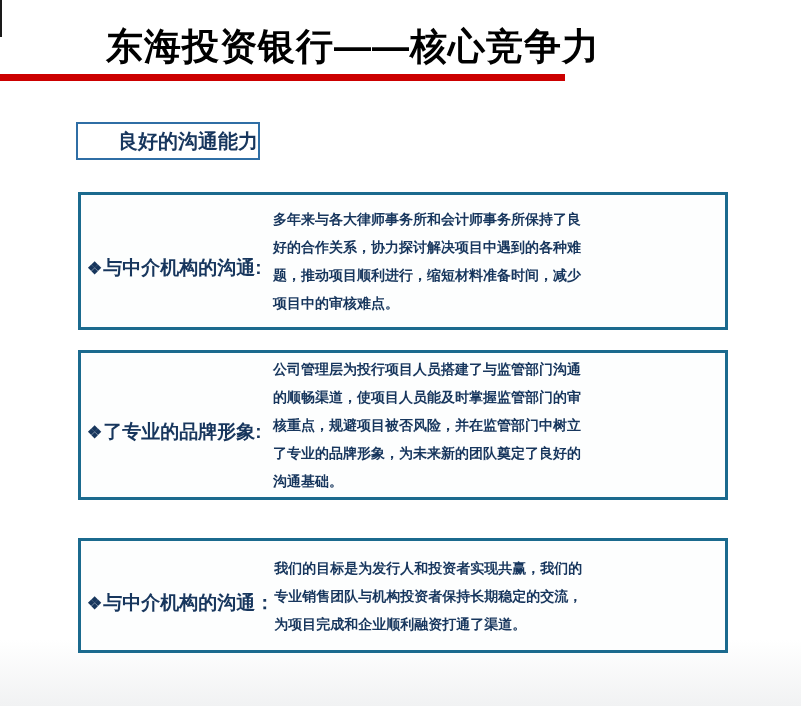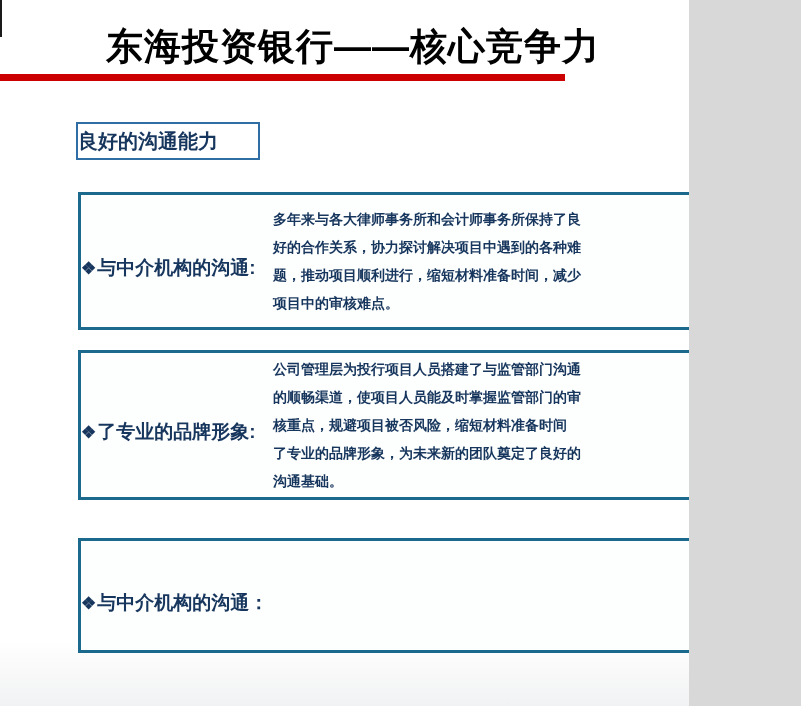--- a/index.html
+++ b/index.html
@@ -3,21 +3,21 @@
 <meta charset="utf-8">
 <style>
   html, body {
     margin: 0;
     padding: 0;
     background: #d8d8d8;
     font-family: "Liberation Sans", sans-serif;
   }
   .slide {
     position: relative;
-    width: 689px;
+    width: 801px;
     height: 706px;
     background: linear-gradient(#ffffff 0px, #ffffff 640px, #f1f2f3 706px);
     overflow: hidden;
   }
   .edge-line {
     position: absolute;
     left: 0;
     top: 0;
     width: 2px;
     height: 37px;
@@ -48,42 +48,42 @@
     position: absolute;
     left: 76px;
     top: 122px;
     width: 184px;
     height: 38px;
     border: 2px solid #2f6ea5;
     box-sizing: border-box;
     background: #ffffff;
     display: flex;
     align-items: center;
-    justify-content: flex-start;
+    justify-content: flex-end;
     font-size: 20px;
     font-weight: bold;
     color: #17365d;
     white-space: nowrap;
   }
   .section-box {
     position: absolute;
     left: 78px;
     width: 650px;
     border: 3px solid #1b6a8e;
     box-sizing: border-box;
     background: #fdfefe;
     display: flex;
     align-items: center;
   }
   .section-box.b1 { top: 192px; height: 138px; }
   .section-box.b2 { top: 350px; height: 150px; }
   .section-box.b3 { top: 538px; height: 115px; }
   .section-label {
     flex: 0 0 192px;
-    padding-left: 0;
+    padding-left: 6px;
     box-sizing: border-box;
     font-size: 19px;
     font-weight: bold;
     color: #17365d;
     white-space: nowrap;
     margin-top: 14px;
   }
   .bullet {
     font-size: 17px;
     margin-right: 1px;
@@ -124,24 +124,27 @@
 题，推动项目顺利进行，缩短材料准备时间，减少
 项目中的审核难点。</div>
   </div>
 
   <div class="section-box b2">
     <div class="section-label">
       <span class="bullet">❖</span><span>了专业的品牌形象:</span>
     </div>
     <div class="section-body">公司管理层为投行项目人员搭建了与监管部门沟通
 的顺畅渠道，使项目人员能及时掌握监管部门的审
-核重点，规避项目被否风险，缩短材料准备时间
+核重点，规避项目被否风险，并在监管部门中树立
 了专业的品牌形象，为未来新的团队奠定了良好的
 沟通基础。</div>
   </div>
 
   <div class="section-box b3">
     <div class="section-label">
       <span class="bullet">❖</span><span>与中介机构的沟通：</span>
     </div>
+    <div class="section-body">我们的目标是为发行人和投资者实现共赢，我们的
+专业销售团队与机构投资者保持长期稳定的交流，
+为项目完成和企业顺利融资打通了渠道。</div>
   </div>
 
 </div>
 
 </body></html>

